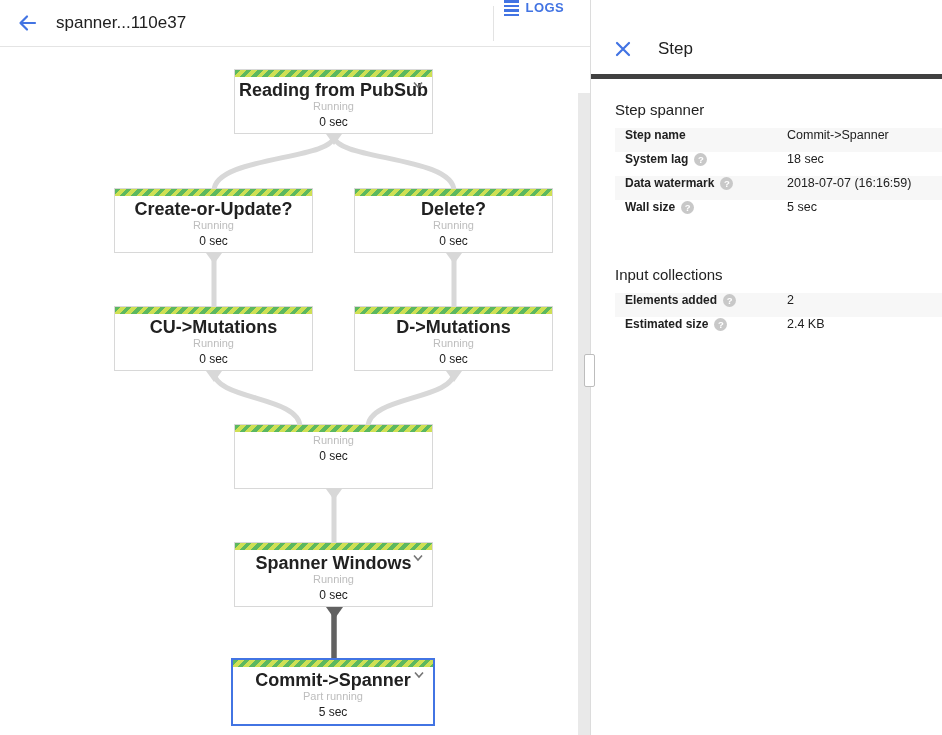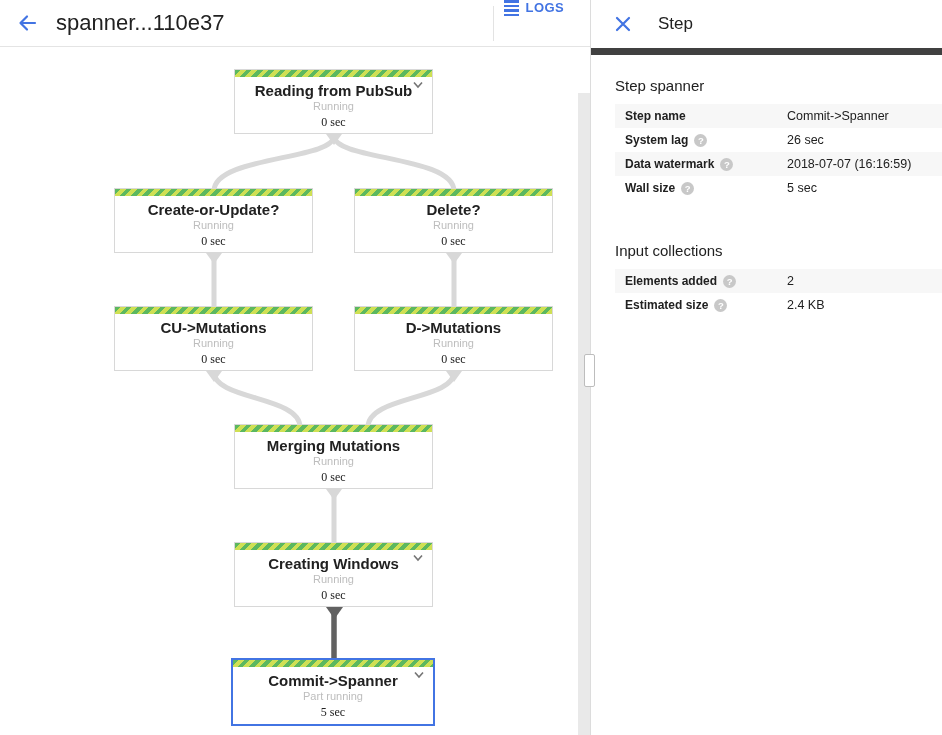--- a/index.html
+++ b/index.html
@@ -3,63 +3,63 @@
 <meta charset="utf-8">
 <style>
   html,body{margin:0;padding:0;background:#fff;}
   .screen{position:relative;width:942px;height:735px;background:#fff;overflow:hidden;
           font-family:"Liberation Sans","DejaVu Sans",sans-serif;color:#212121;}
 
   
   .app-header{position:absolute;left:0;top:0;width:590px;height:47px;background:#fff;
               border-bottom:1px solid #e4e4e4;display:flex;align-items:center;box-sizing:border-box;}
   .back-btn{margin-left:12px;width:30px;height:30px;display:flex;align-items:center;justify-content:center;cursor:pointer;}
-  .app-title{margin-left:14px;font-size:22px;color:#212121;}
+  .app-title{margin-left:14px;font-size:17px;color:#212121;}
   .header-sep{position:absolute;left:493px;top:6px;width:1px;height:35px;background:#e3e3e3;}
   .logs-btn{position:absolute;right:26px;top:0;height:46px;display:flex;align-items:flex-start;gap:7px;
             color:var(--accent-blue);font-size:13px;font-weight:700;letter-spacing:.4px;cursor:pointer;}
   .logs-icon{display:flex;flex-direction:column;gap:2px;}
   .logs-icon i{display:block;width:15px;height:2.5px;background:var(--accent-blue);}
 
   
   .graph-panel{position:absolute;left:0;top:48px;width:590px;height:687px;background:#fff;}
   .edges{position:absolute;left:0;top:0;}
   .edge{fill:none;stroke:var(--edge-gray);stroke-width:5;stroke-linecap:round;}
   .edge-dark{fill:none;stroke:var(--edge-dark);stroke-width:5.5;stroke-linecap:butt;}
   .arrow{fill:var(--edge-gray);}
   .arrow-dark{fill:var(--edge-dark);}
 
   .node{position:absolute;width:199px;height:65px;box-sizing:border-box;background:#fff;
         border:1px solid #d8d8d8;text-align:center;cursor:pointer;}
   .stripe{height:7px;background:repeating-linear-gradient(135deg,
            var(--stripe-green) 0px, var(--stripe-green) 4px,
            var(--stripe-lime) 4px, var(--stripe-lime) 8px);}
-  .node-title{display:block;margin-top:6px;font-size:15px;font-weight:700;color:#212121;line-height:15px;}
+  .node-title{display:block;margin-top:6px;font-size:18px;font-weight:700;color:#212121;line-height:15px;}
   .node-status{margin-top:1px;font-size:11px;color:var(--status-gray);line-height:15px;}
-  .node-time{margin-top:1px;font-size:12px;color:#212121;line-height:14px;font-family:Liberation Serif, serif;}
+  .node-time{margin-top:1px;font-size:12px;color:#212121;line-height:14px;}
   .chevron{position:absolute;right:8px;top:11px;display:block;line-height:0;cursor:pointer;}
   .node.selected{width:204px;height:68px;border:2px solid var(--selected-border);}
 
   
   .splitter-track{position:absolute;left:578px;top:93px;width:13px;height:642px;background:#e9e9e9;}
   .splitter-handle{position:absolute;left:584px;top:354px;width:9px;height:31px;background:#fff;
                    border:1px solid #bdbdbd;border-radius:2px;z-index:6;cursor:col-resize;}
 
   
   .side-panel{position:absolute;left:590px;top:0;width:352px;height:735px;box-sizing:border-box;
               border-left:1px solid #dcdcdc;background:#fff;}
-  .panel-header{height:55px;border-bottom:7px solid #404040;display:flex;align-items:center;box-sizing:border-box;}
+  .panel-header{height:55px;border-bottom:5px solid #404040;display:flex;align-items:center;box-sizing:border-box;margin-top:24px;}
   .close-btn{margin-left:20px;width:24px;height:24px;display:flex;align-items:center;justify-content:center;cursor:pointer;}
   .panel-title{margin-left:23px;font-size:17px;color:#212121;}
   .panel-body{padding-top:22px;}
   .section-heading{margin:0 0 10px 24px;font-size:15px;font-weight:400;color:#212121;}
   .section-heading.second{margin-top:42px;}
   .collection-name{margin:0 0 11px 24px;font-size:13px;color:#212121;}
   .detail-rows{margin-left:24px;}
-  .detail-row{position:relative;height:24px;display:flex;align-items:center;}
+  .detail-row{position:relative;height:24px;display:flex;align-items:flex-start;}
   .detail-row.alt{background:#f7f7f7;}
   .detail-label{padding-left:10px;font-weight:700;font-size:12px;color:#212121;display:flex;align-items:center;gap:6px;}
   .detail-value{position:absolute;left:172px;font-size:12.5px;font-weight:400;color:#212121;white-space:nowrap;}
   .help-icon{width:13px;height:13px;border-radius:50%;background:#c8c8c8;color:#fff;font-size:9.5px;
              font-weight:700;display:inline-flex;align-items:center;justify-content:center;cursor:pointer;}
 </style>
 </head>
 <body>
 
 <div class="screen">
@@ -137,28 +137,27 @@
 
     <div class="node" style="left:354px;top:258px">
       <div class="stripe"></div>
       <span class="node-title">D-&gt;Mutations</span>
       <div class="node-status">Running</div>
       <div class="node-time">0 sec</div>
     </div>
 
     <div class="node" style="left:234px;top:376px">
       <div class="stripe"></div>
-      <span class="node-title">Merging Mutations</span>
       <div class="node-status">Running</div>
       <div class="node-time">0 sec</div>
     </div>
 
     <div class="node" style="left:234px;top:494px">
       <div class="stripe"></div>
-      <span class="node-title">Creating Windows</span>
+      <span class="node-title">Spanner Windows</span>
       <span class="chevron">
         <svg width="12" height="8" viewBox="0 0 12 8">
             <path d="M2 1.5 L6 6 L10 1.5" stroke="#757575" stroke-width="1.6" fill="none"></path>
           </svg>
       </span>
       <div class="node-status">Running</div>
       <div class="node-time">0 sec</div>
     </div>
 
     <div class="node selected" style="left:231px;top:610px">
@@ -195,21 +194,21 @@
           <span class="detail-label">
             <span>Step name</span>
           </span>
           <span class="detail-value">Commit-&gt;Spanner</span>
         </div>
         <div class="detail-row">
           <span class="detail-label">
             <span>System lag</span>
             <span class="help-icon">?</span>
           </span>
-          <span class="detail-value">26 sec</span>
+          <span class="detail-value">18 sec</span>
         </div>
         <div class="detail-row alt">
           <span class="detail-label">
             <span>Data watermark</span>
             <span class="help-icon">?</span>
           </span>
           <span class="detail-value">2018-07-07 (16:16:59)</span>
         </div>
         <div class="detail-row">
           <span class="detail-label">

